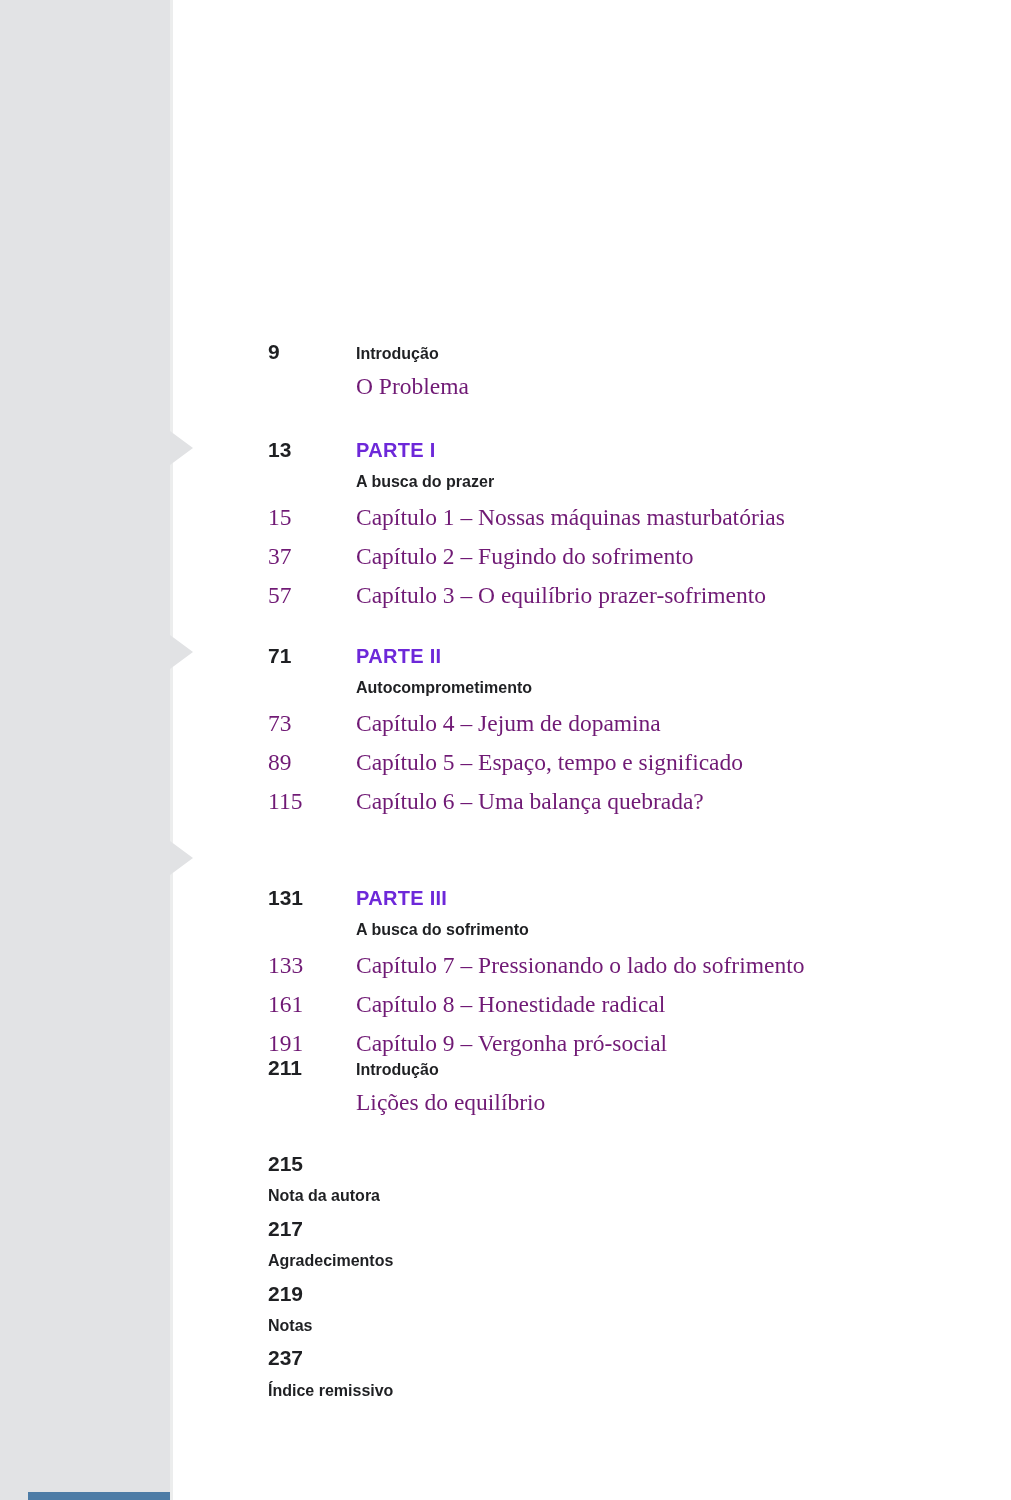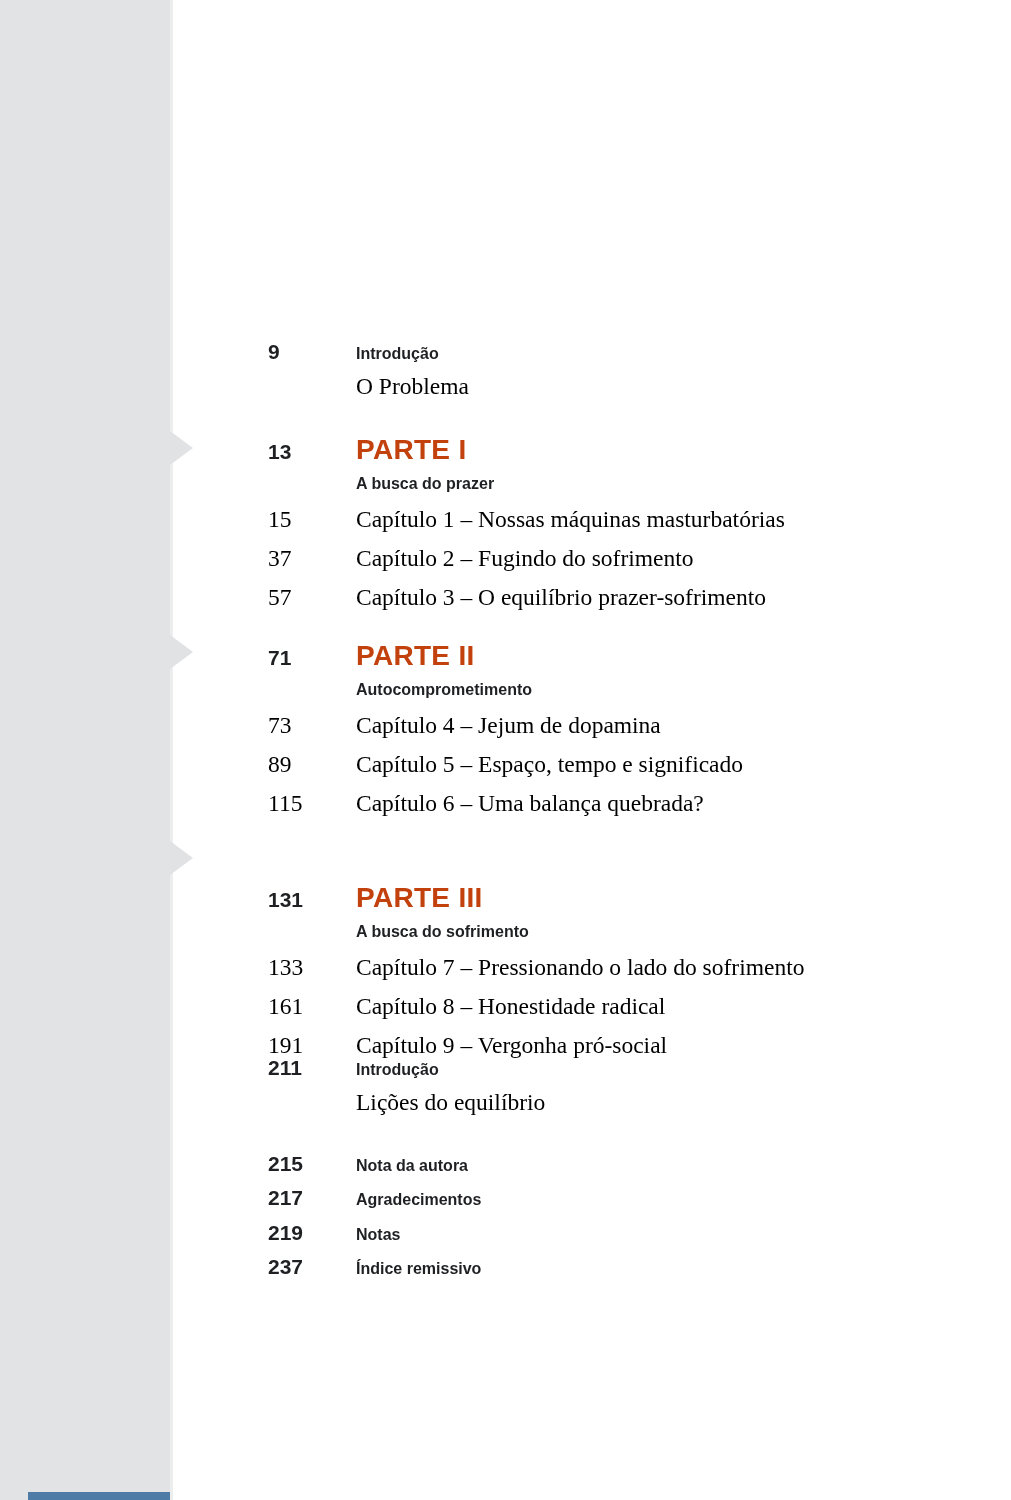--- a/index.html
+++ b/index.html
@@ -42,37 +42,37 @@
   .g-p2{top:640px;}
   .g-p3{top:846px;margin-top:36px;}
   .g-conc{top:1052px;}
   .g-back{top:1148px;}
 
   .row{display:flex;align-items:baseline;}
   .num{width:88px;flex:none;}
 
   .head-row{line-height:32px;}
   .chapter-row{line-height:39px;}
-  .back-row{line-height:32.4px;}
+  .back-row{line-height:32.4px;flex-direction:column;}
 
   .bold{
     font-family:"Liberation Sans",sans-serif;
     font-weight:700;color:#1f2023;font-size:16px;letter-spacing:0;
   }
   .kicker{
     font-family:"Liberation Sans",sans-serif;
-    font-weight:700;color:#c2410c;font-size:28px;letter-spacing:.3px;
+    font-weight:700;color:#6d28d9;font-size:20px;letter-spacing:.3px;
   }
   .num-bold{
     font-family:"Liberation Sans",sans-serif;
     font-weight:700;color:#1f2023;font-size:21px;
   }
   .serif{
     font-family:"Liberation Serif","DejaVu Serif",serif;
-    font-weight:400;color:#000000;font-size:23.5px;
+    font-weight:400;color:#701a75;font-size:23.5px;
   }
 </style>
 </head>
 <body>
 
 <div class="page">
 
   <div class="sidebar"></div>
   <div class="arrow arrow-1"></div>
   <div class="arrow arrow-2"></div>

